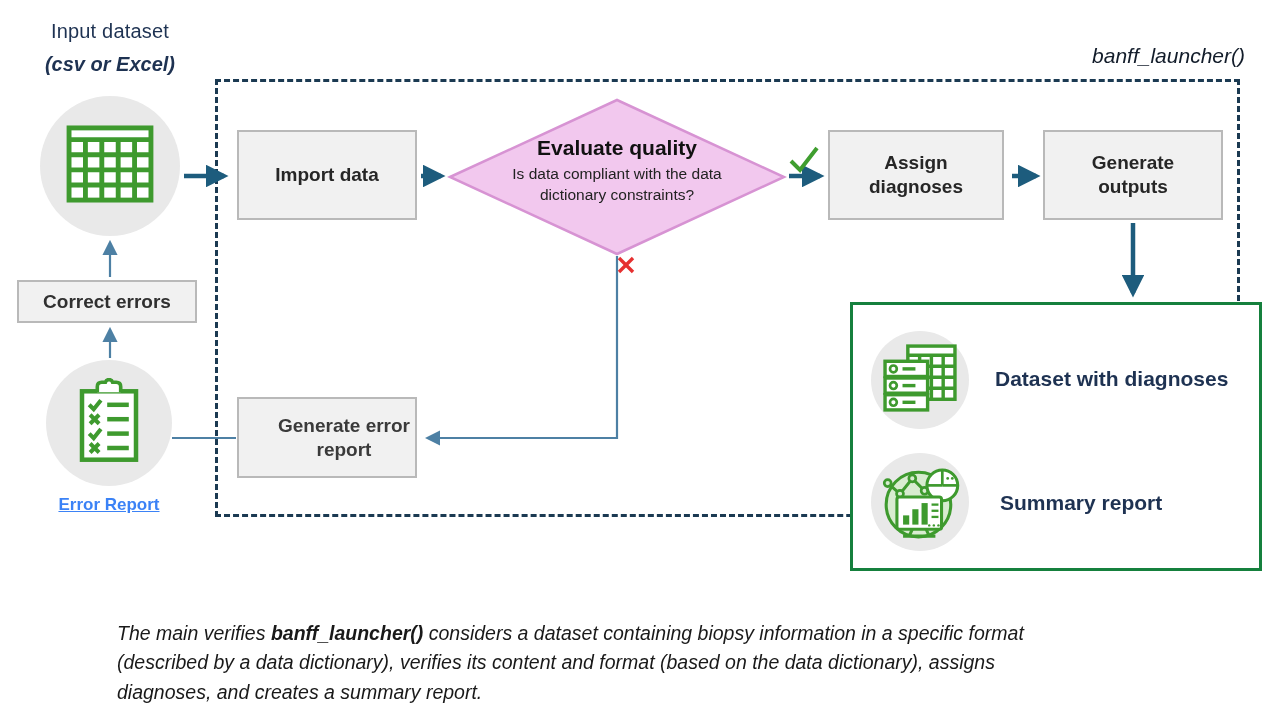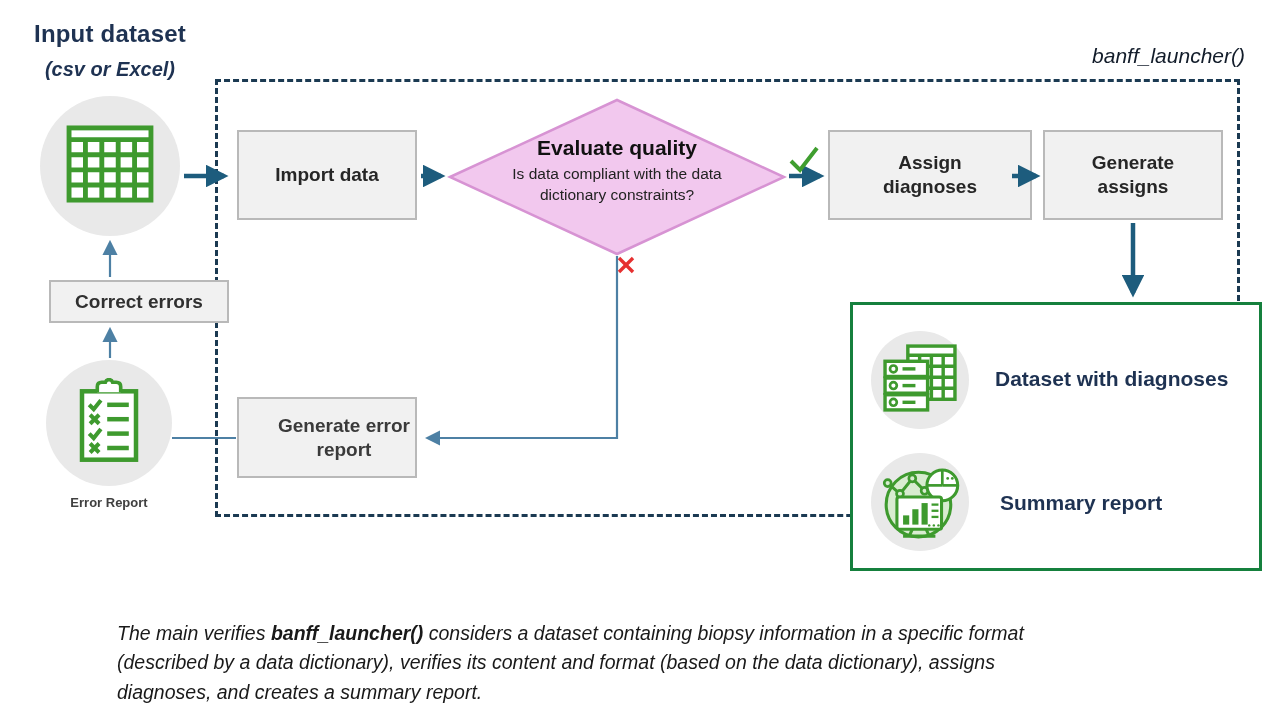--- a/index.html
+++ b/index.html
@@ -8,62 +8,62 @@
   #stage { position:relative; width:1280px; height:720px; background:#ffffff; overflow:hidden; }
 
   
   .banff-box { position:absolute; left:215px; top:79px; width:1025px; height:438px;
                border:3px dashed #1b3a52; z-index:1; }
   .banff-label { position:absolute; left:945px; top:44px; width:300px; text-align:right;
                  font-style:italic; font-size:21px; color:#121c2a; z-index:2; }
 
   
   .input-title-wrap { position:absolute; left:10px; top:20px; width:200px; text-align:center; z-index:4; }
-  .input-title { font-size:24px; font-weight:bold; color:#1e3252; letter-spacing:.2px; }
+  .input-title { font-size:20px; font-weight:normal; color:#1e3252; letter-spacing:.2px; }
   .input-subtitle { font-size:20px; font-weight:bold; font-style:italic; color:#1e3252; margin-top:10px; }
   .output-title { position:absolute; left:848px; top:264px; font-size:24px; font-weight:bold;
                   color:#1e3252; z-index:4; }
 
   
   .circle { position:absolute; border-radius:50%; background:#e9e9e9; z-index:3;
             display:flex; align-items:center; justify-content:center; }
   .input-circle { left:40px; top:96px; width:140px; height:140px; }
   .error-circle { left:46px; top:360px; width:126px; height:126px; }
   .out-circle { width:98px; height:98px; position:absolute; border-radius:50%; background:#e9e9e9;
                 display:flex; align-items:center; justify-content:center; }
 
   
   .pbox { position:absolute; background:#f1f1f1; border:2px solid #b9b9b9; z-index:3;
           display:flex; align-items:center; justify-content:center; text-align:center;
           font-weight:bold; color:#262626; font-size:19px; line-height:1.25; }
   .import-box { left:237px; top:130px; width:180px; height:90px;text-align:center; }
-  .assign-box { left:828px; top:130px; width:204px; height:90px; }
+  .assign-box { left:828px; top:130px; width:176px; height:90px; }
   .assign-box span, .outputs-box span { display:block; max-width:115px; }
   .outputs-box { left:1043px; top:130px; width:180px; height:90px; }
-  .correct-box { left:17px; top:280px; width:180px; height:43px; color:#303030;margin-left:32px; }
+  .correct-box { left:17px; top:280px; width:180px; height:43px; color:#303030; }
   .generr-box { left:237px; top:397px; width:180px; height:81px; color:#3a3a3a;padding-left:34px; }
   .generr-box span { display:block; max-width:150px; }
 
   
   .diamond-svg { position:absolute; left:447px; top:98px; z-index:2; }
   .diamond-text { position:absolute; left:467px; top:136px; width:300px; text-align:center; z-index:3; }
   .diamond-title { font-size:21px; font-weight:bold; color:#111111; }
   .diamond-sub { font-size:15.5px; color:#222222; max-width:252px; margin:4px auto 0; line-height:1.35; }
 
   
   .output-box { position:absolute; left:850px; top:302px; width:412px; height:269px;
                 background:#ffffff; border:3px solid #15803d; z-index:3; }
   .out-item-1 { left:18px; top:26px; }
   .out-item-2 { left:18px; top:148px; }
   .out-label { position:absolute; font-size:21px; font-weight:bold; color:#1e3252; }
   .out-label-1 { left:142px; top:62px; }
   .out-label-2 { left:147px; top:186px; }
 
   .error-label { position:absolute; left:36px; top:495px; width:146px; text-align:center;
-                 font-size:13px; font-weight:bold; color:#404040; z-index:3; }
+                 font-size:17px; font-weight:bold; color:#3b82f6; z-index:3;text-decoration:underline; }
 
   
   .wires { position:absolute; left:0; top:0; z-index:4; pointer-events:none; }
 
   
   .caption { position:absolute; left:117px; top:619px; width:965px; font-style:italic;
              font-size:19.5px; line-height:1.5; color:#191919; z-index:3; }
   .caption b { font-weight:bold; font-style:italic; }
 </style>
 </head>
@@ -97,21 +97,21 @@
     </span>
   </div>
 
   <div class="pbox import-box">
     <span>Import data</span>
   </div>
   <div class="pbox assign-box">
     <span>Assign diagnoses</span>
   </div>
   <div class="pbox outputs-box">
-    <span>Generate assigns</span>
+    <span>Generate outputs</span>
   </div>
   <div class="pbox correct-box">
     <span>Correct errors</span>
   </div>
   <div class="pbox generr-box">
     <span>Generate error report</span>
   </div>
 
   <svg class="diamond-svg" width="340" height="158" viewBox="0 0 340 158">
     <polygon points="3,79 170,2 337,79 170,156" fill="#f2c8ee" stroke="#d793d3" stroke-width="2.5"></polygon>

